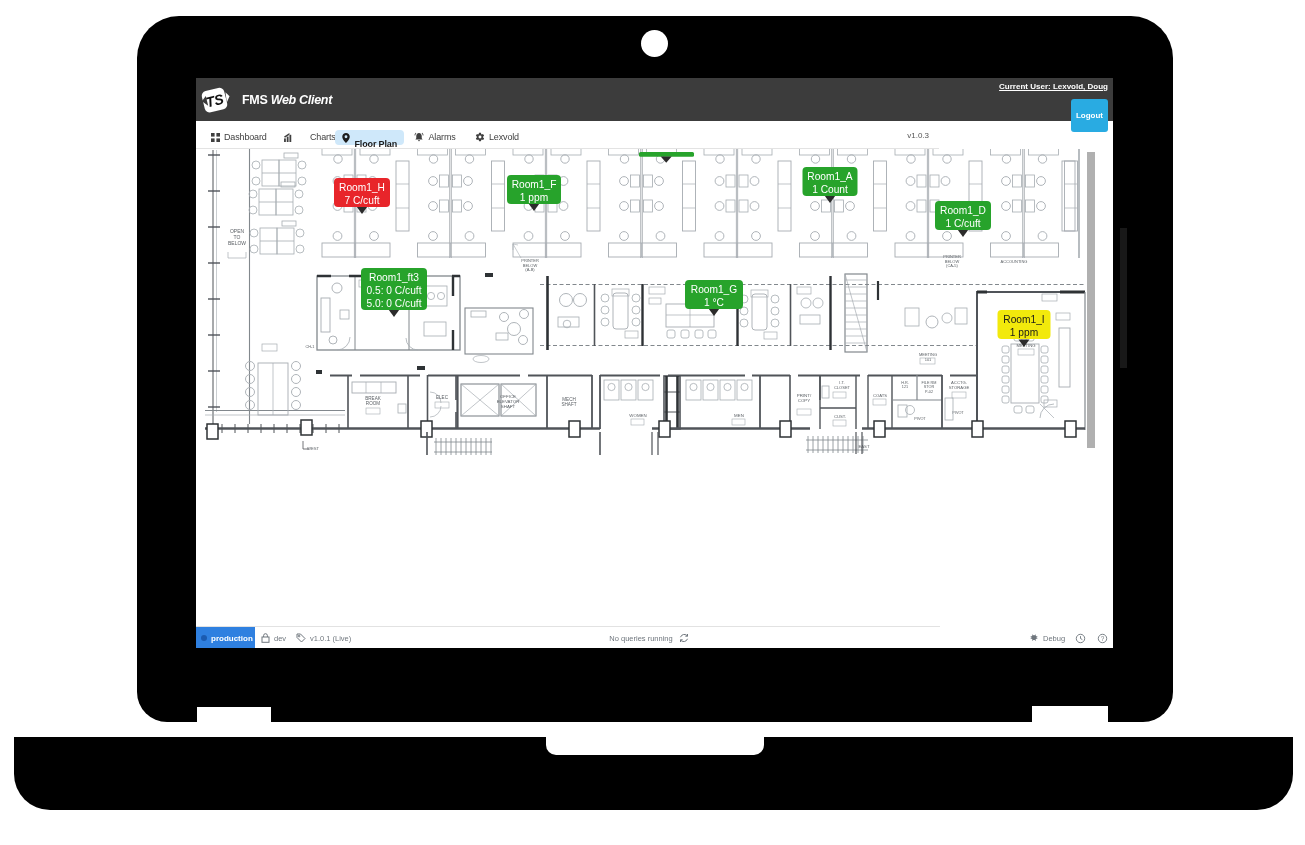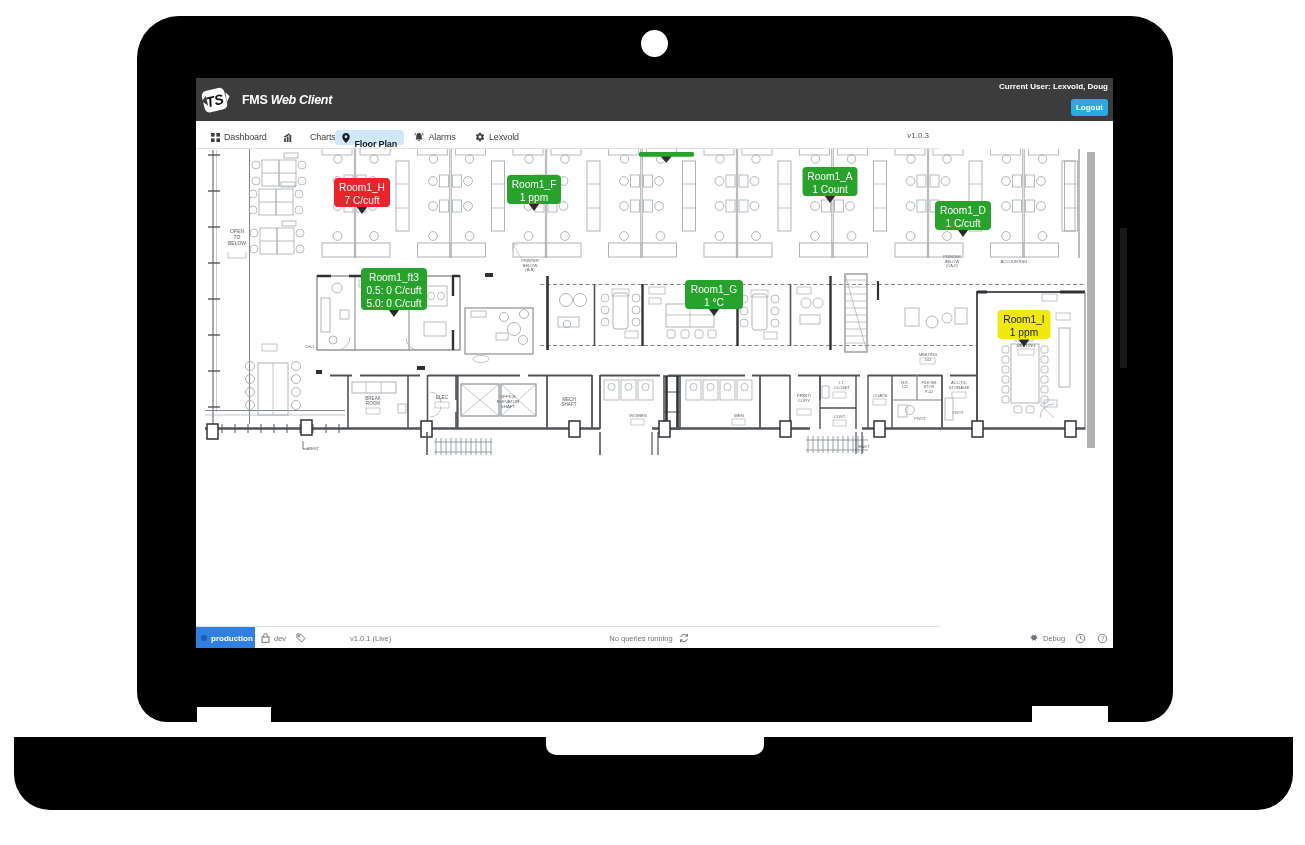--- a/index.html
+++ b/index.html
@@ -32,23 +32,23 @@
       <g transform="rotate(-14 15 14)">
         <rect x="3" y="3" width="23" height="22" rx="5" fill="#fff"></rect>
         <polygon points="2,12 7,8 7,18" fill="#3c3c3c"></polygon>
         <polygon points="27,9 30,14 26,19" fill="#fff"></polygon>
         <text x="14.5" y="19.5" font-size="14" font-weight="bold" font-style="italic" text-anchor="middle" fill="#111" font-family="Liberation Sans, sans-serif">TS</text>
       </g>
     </svg>
 
     <div class="abs" style="left:46px;top:15px;font-size:12.5px;font-weight:bold;color:#fff;letter-spacing:-.3px;white-space:nowrap;">FMS <i>Web Client</i></div>
 
-    <div class="abs" style="right:5px;top:4px;font-size:8px;font-weight:bold;color:#fff;white-space:nowrap;">Current User: Lexvold, Doug</div>
-
-    <div class="abs" style="right:5px;top:21px;height:17px;line-height:17px;padding:0 5px;background:#29abe2;border-radius:3px;font-size:8px;font-weight:bold;color:#fff;">Logout</div>
+    <div class="abs" style="right:5px;top:4px;font-size:8px;font-weight:bold;color:#fff;white-space:nowrap;text-decoration:underline;">Current User: Lexvold, Doug</div>
+
+    <div class="abs" style="right:5px;top:21px;height:17px;line-height:17px;padding:8px 5px;background:#29abe2;border-radius:3px;font-size:8px;font-weight:bold;color:#fff;">Logout</div>
   </div>
 
   <div class="abs" style="left:0;top:43px;width:743px;height:27px;background:#fff;border-bottom:1px solid #e3e3e3;font-size:9px;letter-spacing:-.15px;color:#3f3f3f;">
 
     <div class="abs" style="left:14.5px;top:3px;height:26px;display:flex;align-items:center;">
       <svg width="9" height="9" viewBox="0 0 10 10" fill="#3f3f3f">
           <rect x="0" y="0" width="4" height="4"></rect>
           <rect x="6" y="0" width="4" height="4"></rect>
           <rect x="0" y="6" width="4" height="4"></rect>
           <rect x="6" y="6" width="4" height="4"></rect>
@@ -647,21 +647,21 @@
     </div>
 
     <div class="abs" style="left:65px;top:0;height:22px;display:flex;align-items:center;">
       <svg width="9" height="10" viewBox="0 0 9 10" fill="none" stroke="#6f767d" stroke-width="1">
           <rect x="1" y="4" width="7" height="5.3"></rect>
           <path d="M2.6 4 V2.6 a1.9 1.9 0 0 1 3.8 0 V4"></path>
         </svg>
       <span style="margin-left:4px;">dev</span>
     </div>
 
-    <div class="abs" style="left:100px;top:0;height:22px;display:flex;align-items:center;gap:40px;">
+    <div class="abs" style="left:100px;top:0;height:22px;display:flex;align-items:center;">
       <svg width="10" height="10" viewBox="0 0 10 10" fill="none" stroke="#6f767d" stroke-width="1">
           <path d="M1 1 L4.5 1 L9 5.5 L5.5 9 L1 4.5 Z"></path>
           <circle cx="3.1" cy="3.1" r="0.8"></circle>
         </svg>
       <span style="margin-left:4px;">v1.0.1 (Live)</span>
     </div>
 
     <div class="abs" style="left:0;top:0;width:906px;height:22px;display:flex;align-items:center;justify-content:center;">
       <span>No queries running</span>
       <svg style="margin-left:6px;" width="10" height="10" viewBox="0 0 10 10" fill="none" stroke="#6f767d" stroke-width="1">

